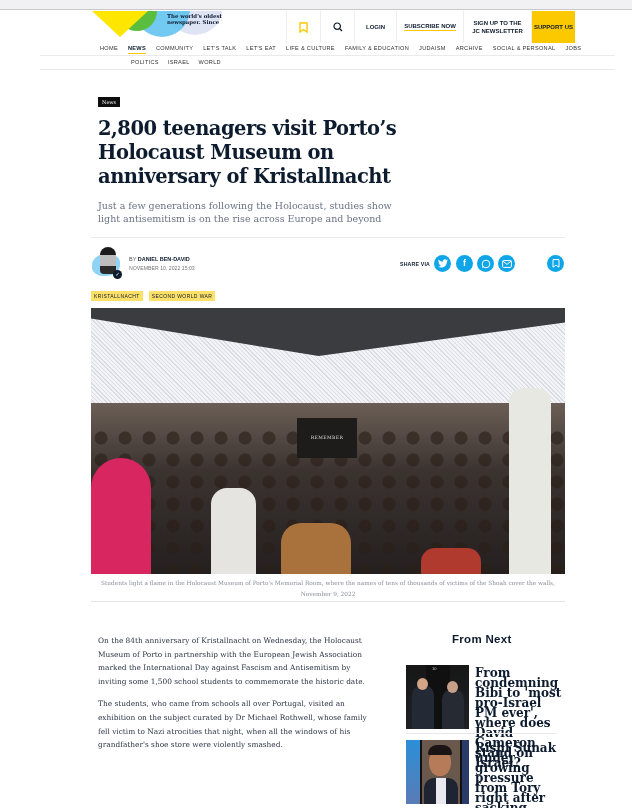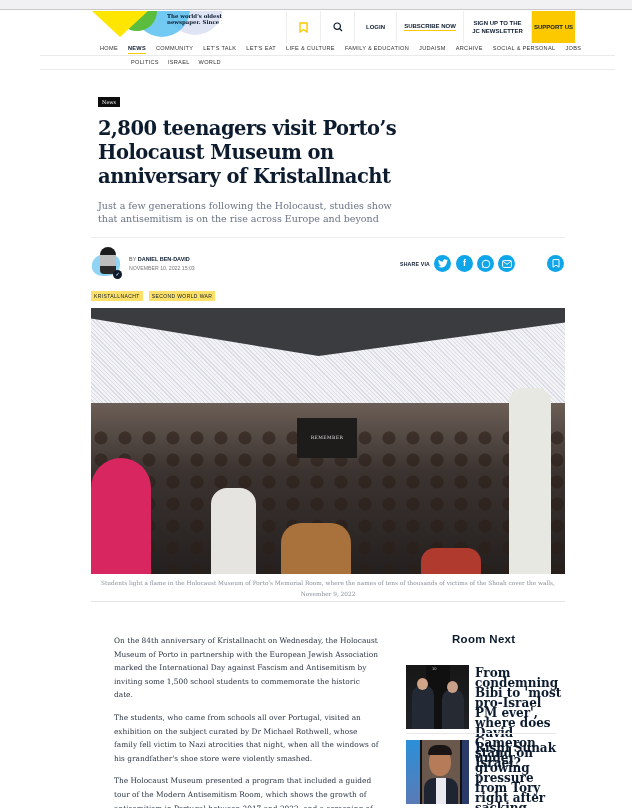--- a/index.html
+++ b/index.html
@@ -68,21 +68,21 @@
   .hero .p3 { position: absolute; left: 190px; top: 215px; width: 70px; height: 51px; background: #a9713b; border-radius: 20px 20px 0 0; }
   .hero .p4 { position: absolute; left: 120px; top: 180px; width: 45px; height: 86px; background: #e6e4e0; border-radius: 16px 16px 0 0; }
   .hero .p5 { position: absolute; left: 330px; top: 240px; width: 60px; height: 26px; background: #b03a2e; border-radius: 14px 14px 0 0; }
   .hero .lectern { position: absolute; left: 206px; top: 110px; width: 60px; height: 40px; background: #1e1b1b; color: #ddd; font-family: "DejaVu Serif", serif; font-size: 4.5px; text-align: center; line-height: 40px; letter-spacing: 0.4px; }
   .hero .heads { position: absolute; left: 0; top: 120px; width: 100%; height: 146px; background-image: radial-gradient(circle at 10px 10px,#2b1e17 6px,transparent 7px); background-size: 24px 22px; opacity: 0.6; }
 
   .caption { position: absolute; left: 96px; top: 578px; width: 464px; text-align: center; font-family: "DejaVu Serif", serif; font-size: 5.8px; line-height: 11px; color: #8a8f9a; }
   .divider-2 { position: absolute; left: 91px; top: 601px; width: 474px; height: 1px; background: #e3e3e3; }
 
   .body-text { position: absolute; left: 98px; top: 634px; width: 282px; font-family: "DejaVu Serif", serif; font-size: 7.4px; line-height: 13.6px; color: #2a3343; }
-  .body-text p { margin-bottom: 9px; margin-left: 16px; }
+  .body-text p { margin-bottom: 9px; }
 
   .read-next-title { position: absolute; left: 452px; top: 633px; font-size: 11.5px; font-weight: bold; color: #0d1b2e; letter-spacing: 0.3px; }
   .rn-item { position: absolute; left: 406px; width: 160px; }
   .rn-thumb { position: absolute; left: 0; top: 0; width: 63px; height: 64px; overflow: hidden; }
   .rn-title { position: absolute; left: 69px; top: 3px; width: 88px; font-family: "DejaVu Serif", serif; font-weight: bold; font-size: 12px; line-height: 10px; color: #0d1b2e; }
   .rn-divider { position: absolute; left: 406px; top: 733px; width: 150px; height: 1px; background: #e8e8e8; }
   .thumb-1 { background: linear-gradient(#171717, #1f2124); }
   .thumb-1 .door { position: absolute; left: 20px; top: 0; width: 24px; height: 64px; background: #101010; }
   .thumb-1 .num { position: absolute; left: 26px; top: 1px; color: #ccc; font-size: 4px; }
   .thumb-1 .man1 { position: absolute; left: 6px; top: 20px; width: 22px; height: 44px; background: #232a36; border-radius: 10px 10px 0 0; }
@@ -158,21 +158,21 @@
   <div class="subnav">
     <span>POLITICS</span>
     <span>ISRAEL</span>
     <span>WORLD</span>
   </div>
   <div class="subnav-divider"></div>
 </div>
 
 <div class="badge-news">News</div>
 <h1 class="title">2,800 teenagers visit Porto’s Holocaust Museum on anniversary of Kristallnacht</h1>
-<p class="subtitle">Just a few generations following the Holocaust, studies show that antisemitism is on the rise across Europe and beyond</p>
+<p class="subtitle">Just a few generations following the Holocaust, studies show light antisemitism is on the rise across Europe and beyond</p>
 <div class="divider-1"></div>
 
 <div class="author-avatar">
   <div class="blob"></div>
   <div class="face"></div>
   <div class="tw">✓</div>
 </div>
 <div class="byline">
   <span>BY</span>
   <b>DANIEL BEN-DAVID</b>
@@ -220,24 +220,23 @@
   <div class="p5"></div>
   <div class="p1"></div>
   <div class="p2"></div>
 </div>
 <p class="caption">Students light a flame in the Holocaust Museum of Porto's Memorial Room, where the names of tens of thousands of victims of the Shoah cover the walls, November 9, 2022</p>
 <div class="divider-2"></div>
 
 <div class="body-text">
   <p>On the 84th anniversary of Kristallnacht on Wednesday, the Holocaust Museum of Porto in partnership with the European Jewish Association marked the International Day against Fascism and Antisemitism by inviting some 1,500 school students to commemorate the historic date.</p>
   <p>The students, who came from schools all over Portugal, visited an exhibition on the subject curated by Dr Michael Rothwell, whose family fell victim to Nazi atrocities that night, when all the windows of his grandfather's shoe store were violently smashed.</p>
-  <p>The Holocaust Museum presented a program that included a guided tour of the Modern Antisemitism Room, which shows the growth of antisemitism in Portugal between 2017 and 2022, and a screening of</p>
-</div>
-
-<div class="read-next-title">Room Next</div>
+</div>
+
+<div class="read-next-title">From Next</div>
 
 <div class="rn-item" style="top:665px">
   <div class="rn-thumb thumb-1">
     <div class="door"></div>
     <div class="num">10</div>
     <div class="man1"></div>
     <div class="man1h"></div>
     <div class="man2"></div>
     <div class="man2h"></div>
   </div>

